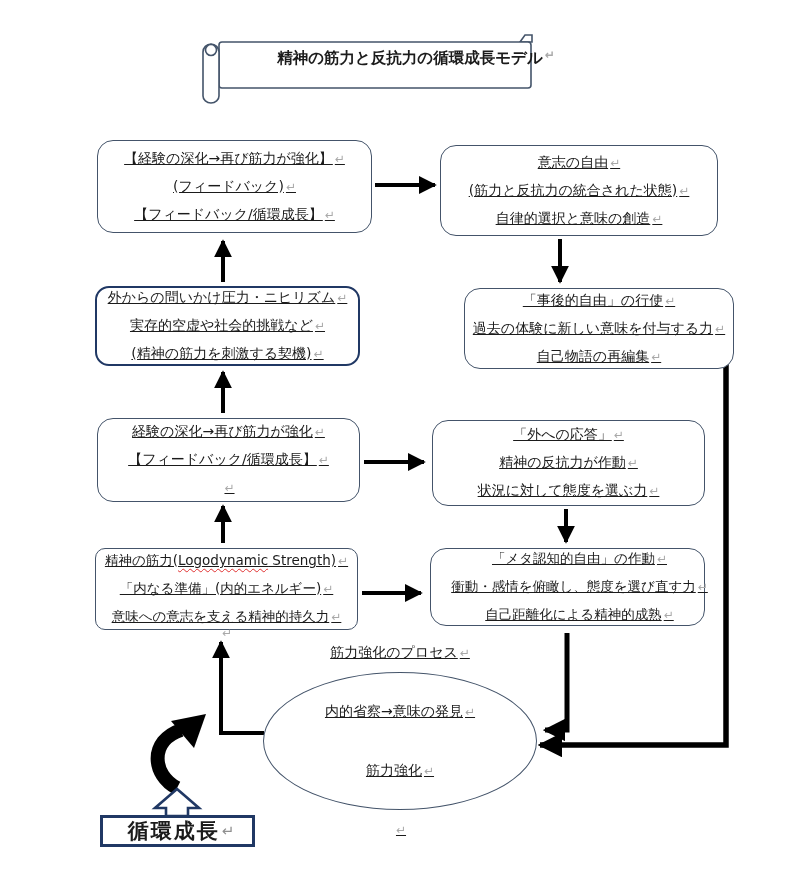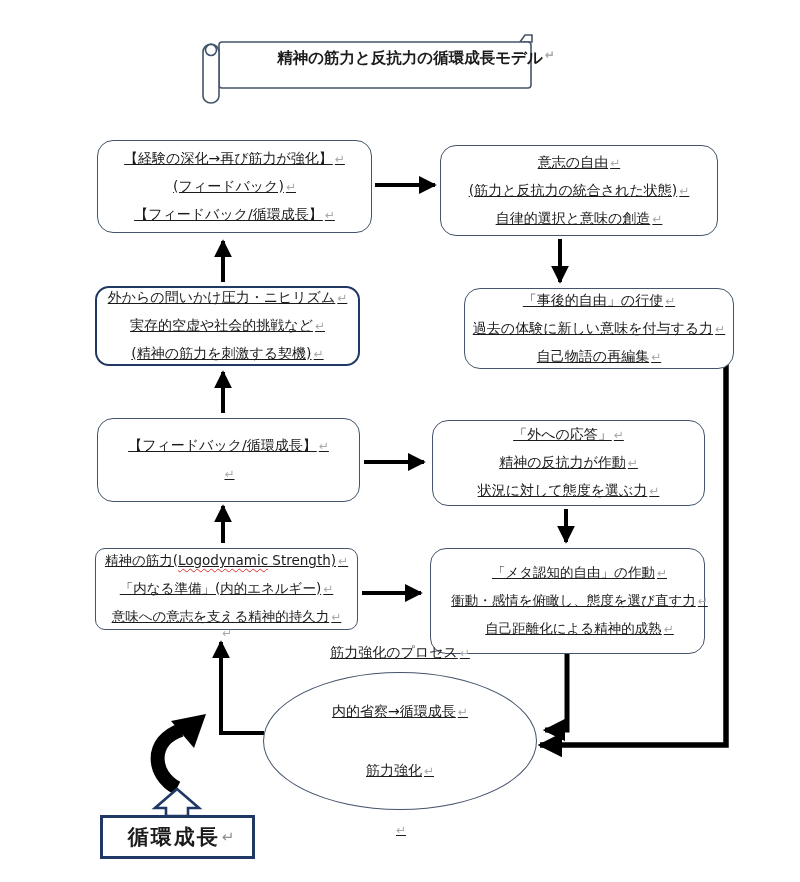--- a/index.html
+++ b/index.html
@@ -96,48 +96,49 @@
     <div class="line"><span>(精神の筋力を刺激する契機)</span><span class="ret">↵</span></div>
   </div>
 
   <div class="box" style="left:435px;top:288px;width:270px;height:81px;margin-left:29px;">
     <div class="line"><span>「事後的自由」の行使</span><span class="ret">↵</span></div>
     <div class="line"><span>過去の体験に新しい意味を付与する力</span><span class="ret">↵</span></div>
     <div class="line"><span>自己物語の再編集</span><span class="ret">↵</span></div>
   </div>
 
   <div class="box" style="left:97px;top:418px;width:263px;height:84px;">
+    <div class="line"><span>経験の深化→再び筋力が強化</span><span class="ret">↵</span></div>
     <div class="line"><span>【フィードバック/循環成長】</span><span class="ret">↵</span></div>
     <div class="line"><span class="ret">↵</span></div>
   </div>
 
   <div class="box" style="left:432px;top:420px;width:273px;height:86px;">
     <div class="line"><span>「外への応答」</span><span class="ret">↵</span></div>
     <div class="line"><span>精神の反抗力が作動</span><span class="ret">↵</span></div>
     <div class="line"><span>状況に対して態度を選ぶ力</span><span class="ret">↵</span></div>
   </div>
 
   <div class="box" style="left:95px;top:548px;width:263px;height:82px;font-size:13.5px;border-radius:10px;">
     <div class="line"><span>精神の筋力(</span><span class="wavy">Logodynamic</span><span> Strength)</span><span class="ret">↵</span></div>
     <div class="line"><span>「内なる準備」(内的エネルギー)</span><span class="ret">↵</span></div>
     <div class="line"><span>意味への意志を支える精神的持久力</span><span class="ret">↵</span></div>
   </div>
   <span class="loose-ret" style="left:222px;top:626px;">↵</span>
 
-  <div class="box" style="left:430px;top:548px;width:275px;height:106px;font-size:13.5px;padding-left:24px;">
+  <div class="box" style="left:430px;top:548px;width:275px;height:78px;font-size:13.5px;padding-left:24px;">
     <div class="line"><span>「メタ認知的自由」の作動</span><span class="ret">↵</span></div>
     <div class="line"><span>衝動・感情を俯瞰し、態度を選び直す力</span><span class="ret">↵</span></div>
     <div class="line"><span>自己距離化による精神的成熟</span><span class="ret">↵</span></div>
   </div>
 
   <div class="box ellipse" style="left:263px;top:672px;width:274px;height:138px;">
     <div class="line"><span>筋力強化のプロセス</span><span class="ret">↵</span></div>
-    <div class="line"><span>内的省察→循環成長</span><span class="ret">↵</span></div>
+    <div class="line"><span>内的省察→意味の発見</span><span class="ret">↵</span></div>
     <div class="line"><span>筋力強化</span><span class="ret">↵</span></div>
     <div class="line"><span class="ret">↵</span></div>
   </div>
 
-  <div class="box growth-box" style="left:100px;top:815px;width:155px;height:44px;padding-left:7px;">
+  <div class="box growth-box" style="left:100px;top:815px;width:155px;height:32px;padding-left:7px;">
     <span>循環成長</span>
       <span class="ret">↵</span>
   </div>
 
 </div>
 
 </body></html>

